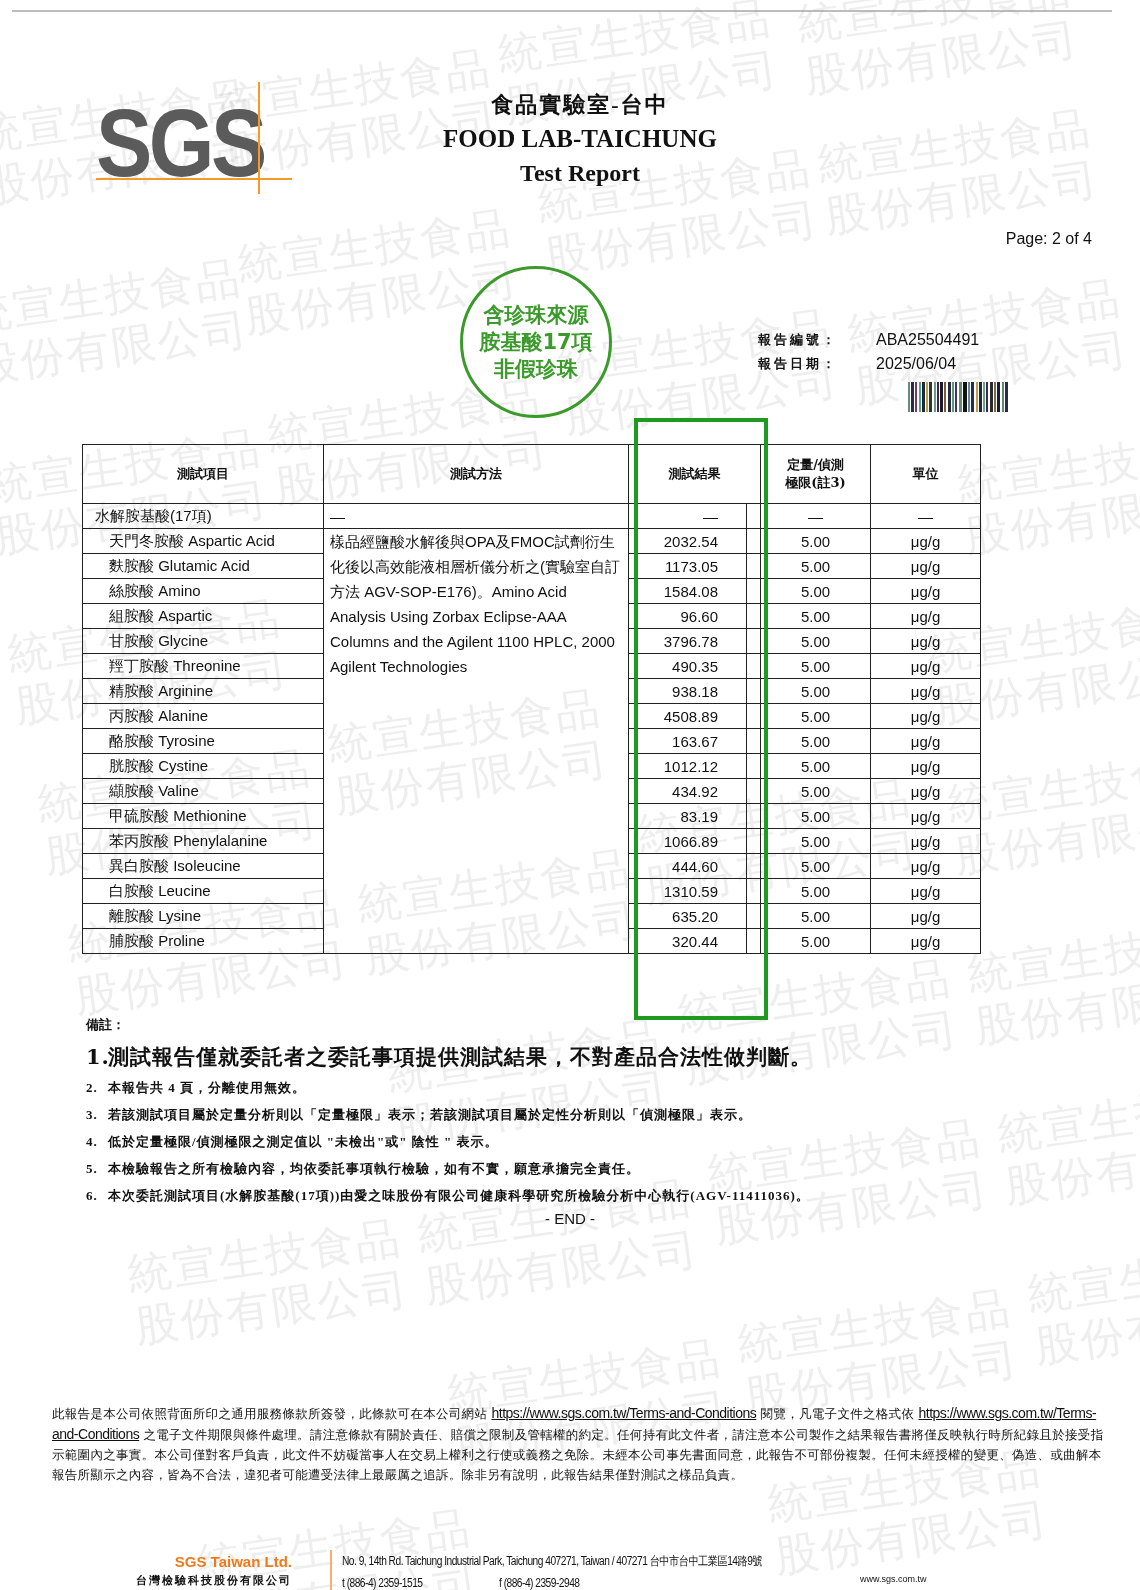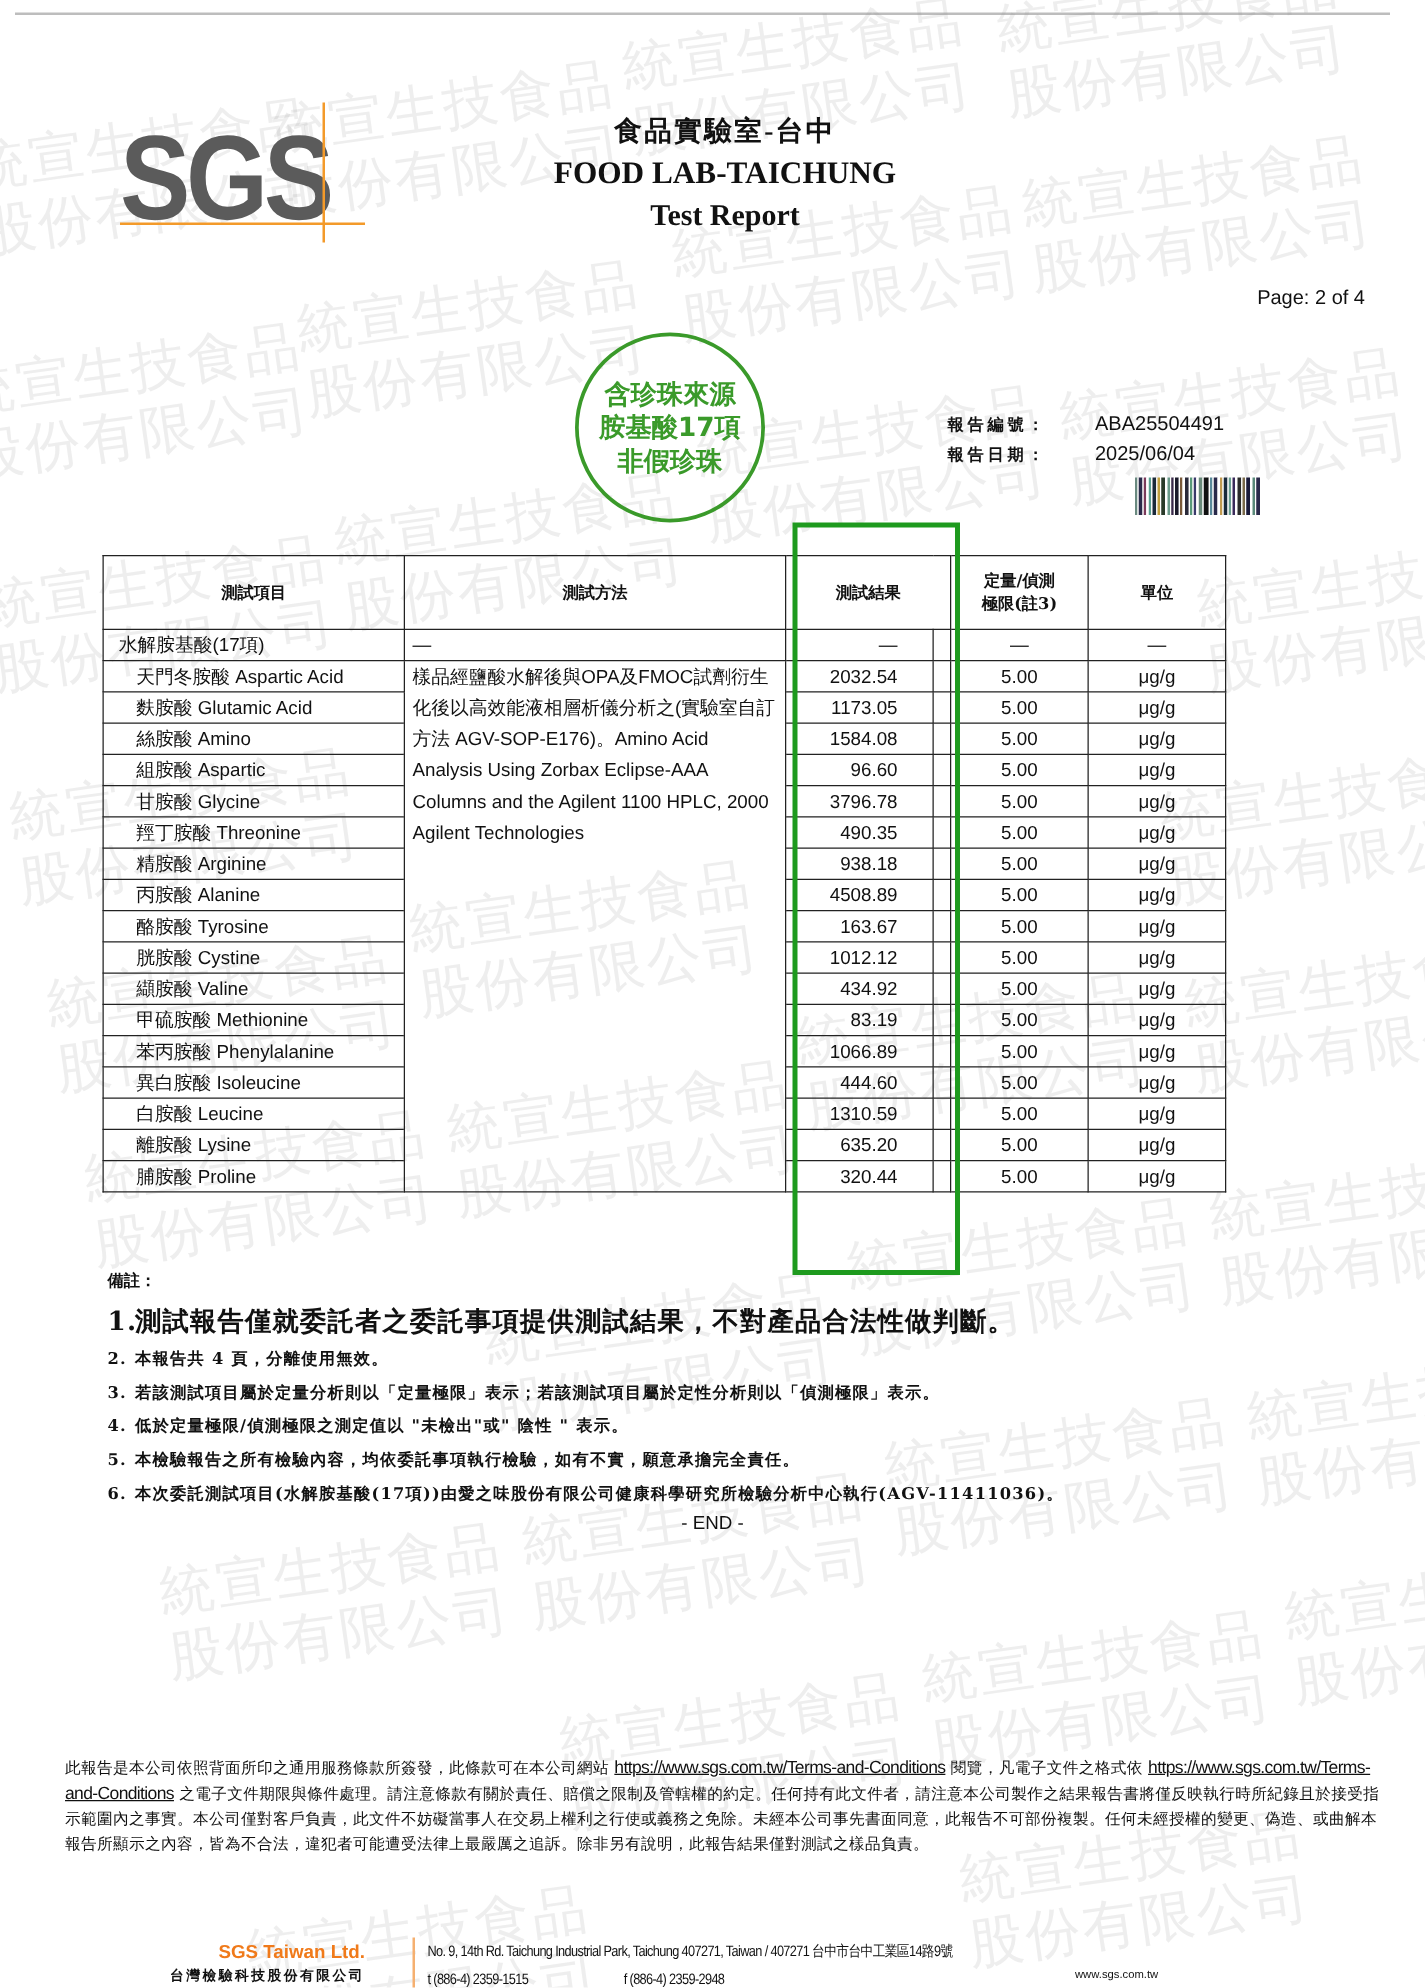--- a/index.html
+++ b/index.html
@@ -46,21 +46,21 @@
   table.results td.result { text-align: right; padding-right: 28px; }
   table.results td.limit { text-align: center; }
   table.results td.unit { text-align: center; }
   table.results td.blank { border-left: none; padding: 0; }
   .green-box { position: absolute; left: 634px; top: 418px; width: 134px; height: 602px; border: 4px solid #1e9a1e;
                z-index: 2; box-sizing: border-box; }
 
   .notes { position: absolute; left: 86px; top: 1016px; z-index: 1; font-family: "DejaVu Serif", serif; }
   .notes .title { font-weight: bold; font-size: 13px; margin-bottom: 6px; }
   .notes .n1 { font-size: 21px; font-weight: bold; letter-spacing: 1px; line-height: 34px; }
-  .notes .n { font-size: 13px; font-weight: bold; letter-spacing: 1px; line-height: 27px; }
+  .notes .n { font-size: 13px; font-weight: bold; letter-spacing: 1px; line-height: 27px; font-family: Liberation Serif, serif; }
   .notes .num { display: inline-block; width: 22px; }
   .end { position: absolute; left: 0; right: 0; top: 1210px; text-align: center; font-size: 15px; z-index: 1; }
 
   .disclaimer { position: absolute; left: 52px; width: 1054px; top: 1403px; font-size: 12.5px; line-height: 20px; z-index: 1;
                 font-family: "DejaVu Sans", sans-serif; letter-spacing: 0.3px; }
   .disclaimer a { color: #111; text-decoration: underline; font-family: "Liberation Sans", sans-serif; font-size: 14px; letter-spacing: -0.5px; }
 
   .footer { position: absolute; left: 0; top: 1508px; width: 1140px; height: 60px; z-index: 1; margin-top: 40px; }
   .footer .company { position: absolute; left: 100px; width: 192px; text-align: right; top: 4px; }
   .footer .company .en { color: #f07a1a; font-weight: bold; font-size: 15px; line-height: 20px; }

